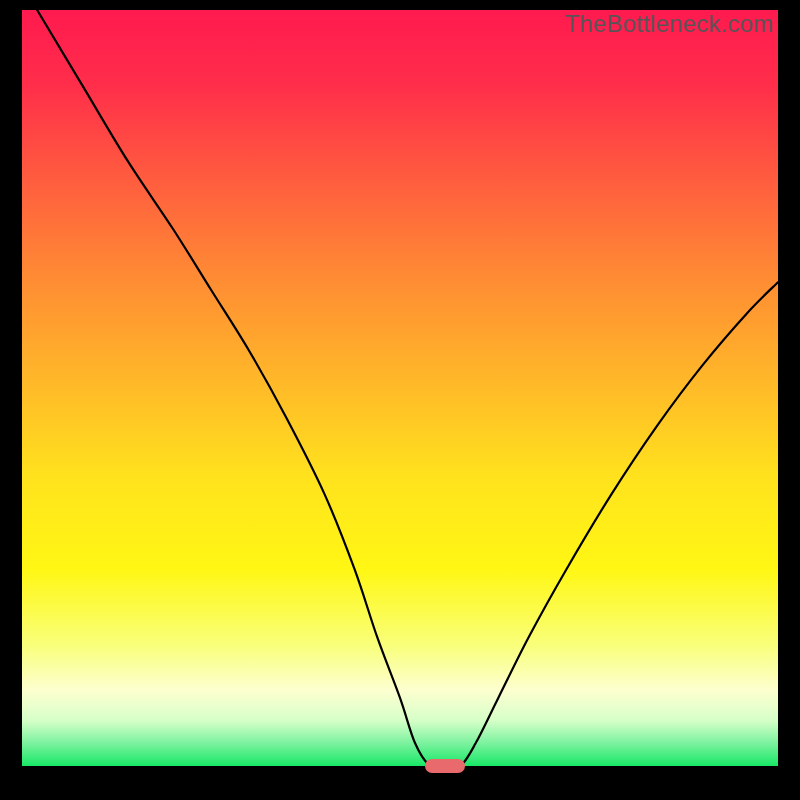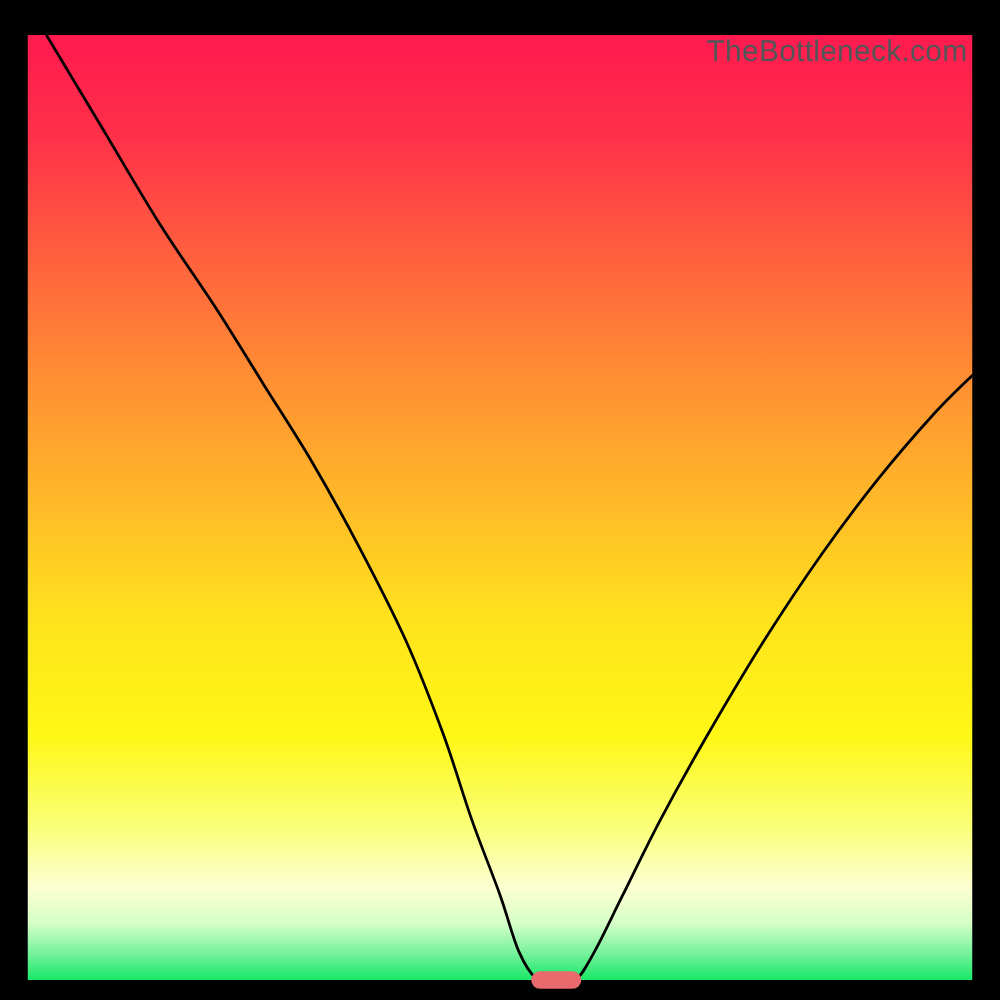--- a/index.html
+++ b/index.html
@@ -7,21 +7,21 @@
     padding: 0;
     width: 800px;
     height: 800px;
     background: #000;
     overflow: hidden;
     font-family: Arial, Helvetica, sans-serif;
   }
   .frame {
     position: absolute;
     left: 22px;
-    top: 28px;
+    top: 10px;
     width: 756px;
     height: 756px;
     background: #000;
   }
   .plot-area {
     position: absolute;
     left: 0;
     top: 0;
     width: 756px;
     height: 756px;

